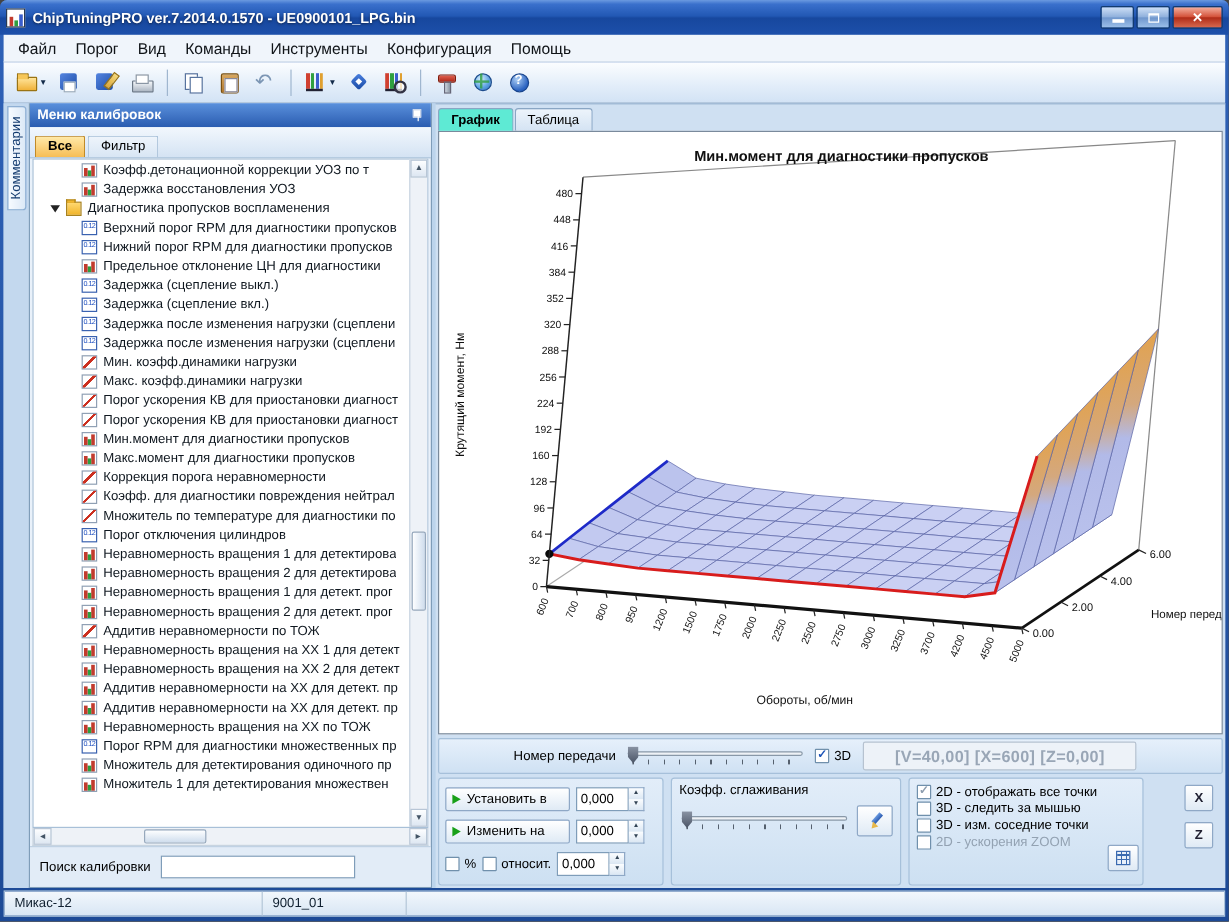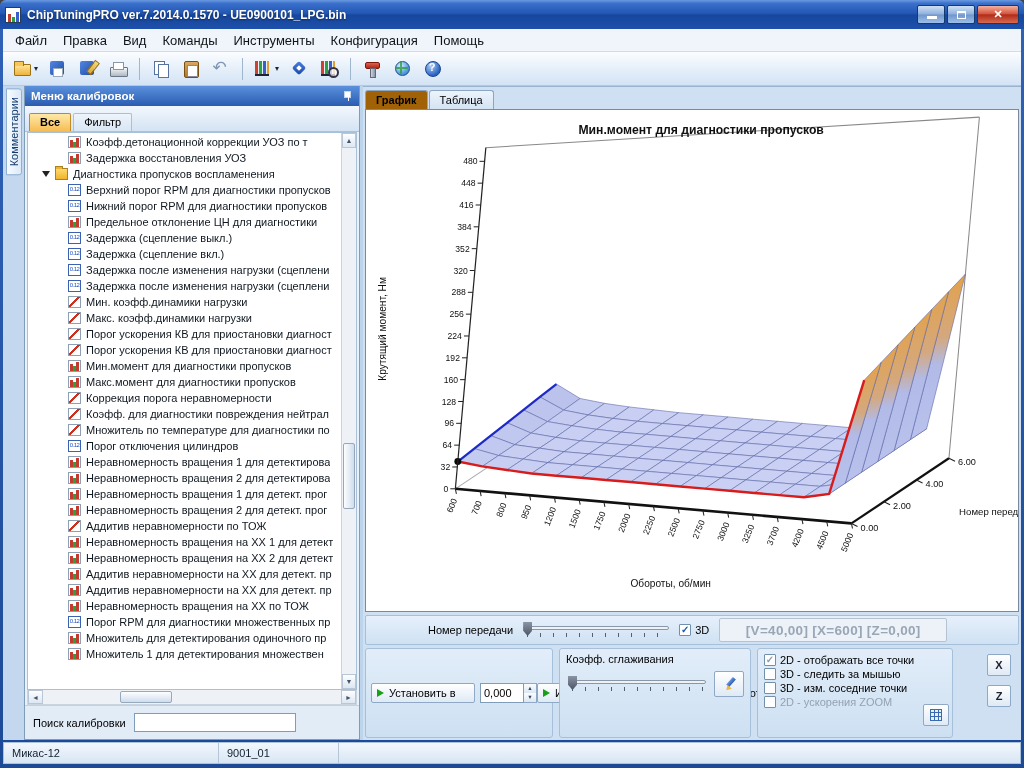--- a/index.html
+++ b/index.html
@@ -104,39 +104,39 @@
   .hthumb{position:absolute;top:1px;bottom:1px;left:26%;width:52px;background:linear-gradient(#fdfeff,#cfdded);border:1px solid #96a8bc;border-radius:2px;}
   .search-row{flex:none;display:flex;align-items:center;gap:8px;padding:7px 8px;background:#e2ecf7;border-top:1px solid #c0d2e4;}
   .search-label{font-size:11px;}
   .search-input{width:162px;height:19px;border:1px solid #7f9db9;font-size:11px;padding:0 3px;background:#fff;font-family:inherit;}
   .splitter{width:3px;flex:none;background:#bcd4ec;}
   
   .right-panel{flex:1;display:flex;flex-direction:column;min-width:0;background:#cfe0f2;border-top:1px solid #9ab4d0;}
   .rtabs{height:22px;flex:none;display:flex;align-items:flex-end;padding:2px 2px 0;gap:1px;}
   .rtab{font-size:11px;padding:3px 10px;border:1px solid #8aa6c4;border-bottom:none;border-radius:3px 3px 0 0;
     background:linear-gradient(#edf4fb,#d4e3f3);}
-  .rtab.active{background:#a16207;font-weight:bold;position:relative;z-index:2;}
+  .rtab.active{background:#5eead4;font-weight:bold;position:relative;z-index:2;}
   .chart-box{flex:1;margin:0 2px;background:#fff;border:1px solid #7a8a9c;position:relative;min-height:0;z-index:1;}
   #surface-svg{position:absolute;inset:0;width:100%;height:100%;}
   
   .controls{flex:none;height:128px;display:flex;flex-direction:column;gap:3px;padding:3px 2px 2px;}
   .ctl-row1{flex:none;height:30px;display:flex;align-items:center;border:1px solid #a6c0da;border-radius:2px;
     background:linear-gradient(#e6f0fb,#cfe1f3);padding-left:62px;gap:8px;}
   .ctl-label{font-size:11px;}
   .trackbar{position:relative;width:150px;height:22px;flex:none;}
   .trackbar.grow{flex:1;width:auto;}
   .track{position:absolute;left:2px;right:2px;top:7px;height:4px;background:#eef2f6;border:1px solid #8898a8;border-radius:2px;}
   .ticks{position:absolute;left:6px;right:2px;top:14px;height:4px;background:repeating-linear-gradient(90deg,#55606e 0 1px,transparent 1px 13px);}
   .thumb{position:absolute;left:2px;top:3px;width:9px;height:14px;background:linear-gradient(#8a94a4,#4a5466);
     clip-path:polygon(0 0,100% 0,100% 62%,50% 100%,0 62%);}
   .readout{width:228px;height:24px;margin-left:2px;display:flex;align-items:center;justify-content:center;
     font-size:13.5px;font-weight:bold;color:#99a6b6;background:#edf2f8;border:1px solid #b6c2d0;border-radius:2px;letter-spacing:.3px;}
   .ctl-row2{flex:1;position:relative;display:flex;gap:6px;padding-right:66px;}
   .grp{border:1px solid #a6c0da;border-radius:3px;background:linear-gradient(#e2edf9,#cde0f2);}
-  .grp-set{width:188px;display:flex;flex-direction:row;justify-content:space-around;padding:3px 5px;}
+  .grp-set{width:188px;display:flex;flex-direction:column;justify-content:space-around;padding:3px 5px;}
   .setrow{display:flex;align-items:center;gap:5px;}
   .act{width:104px;height:20px;display:flex;align-items:center;gap:5px;font-size:11px;font-family:inherit;padding:0 5px;
     background:linear-gradient(#fff,#dfeaf5);border:1px solid #8fa8c6;border-radius:2px;}
   .garrow{width:0;height:0;border-left:7px solid #18a018;border-top:4px solid transparent;border-bottom:4px solid transparent;flex:none;}
   .spin{display:flex;height:20px;}
   .spin input{width:44px;border:1px solid #7f9db9;font-size:11px;font-family:inherit;padding:0 3px;background:#fff;}
   .spb{width:13px;display:flex;flex-direction:column;border:1px solid #8fa8c6;border-left:none;}
   .spb i{flex:1;font-style:normal;font-size:5.5px;line-height:8px;text-align:center;color:#345;background:linear-gradient(#fbfdff,#dbe7f3);}
   .cbrow{display:flex;align-items:center;gap:4px;font-size:11px;}
   .cbbox{width:12px;height:12px;flex:none;border:1px solid #7090ac;background:#fff;display:flex;align-items:center;justify-content:center;border-radius:1px;}
@@ -180,21 +180,21 @@
         </button>
       <button class="wbtn">
           <span class="g-max"></span>
         </button>
       <button class="wbtn close">✕</button>
     </span>
   </div>
   <div class="frame">
     <div class="menubar">
         <span class="mitem">Файл</span>
-        <span class="mitem">Правка</span>
+        <span class="mitem">Порог</span>
         <span class="mitem">Вид</span>
         <span class="mitem">Команды</span>
         <span class="mitem">Инструменты</span>
         <span class="mitem">Конфигурация</span>
         <span class="mitem">Помощь</span>
       </div>
     <div class="toolbar">
         <button class="tbtn">
           <span class="ic ic-open"></span>
           <span class="caret">▾</span>

